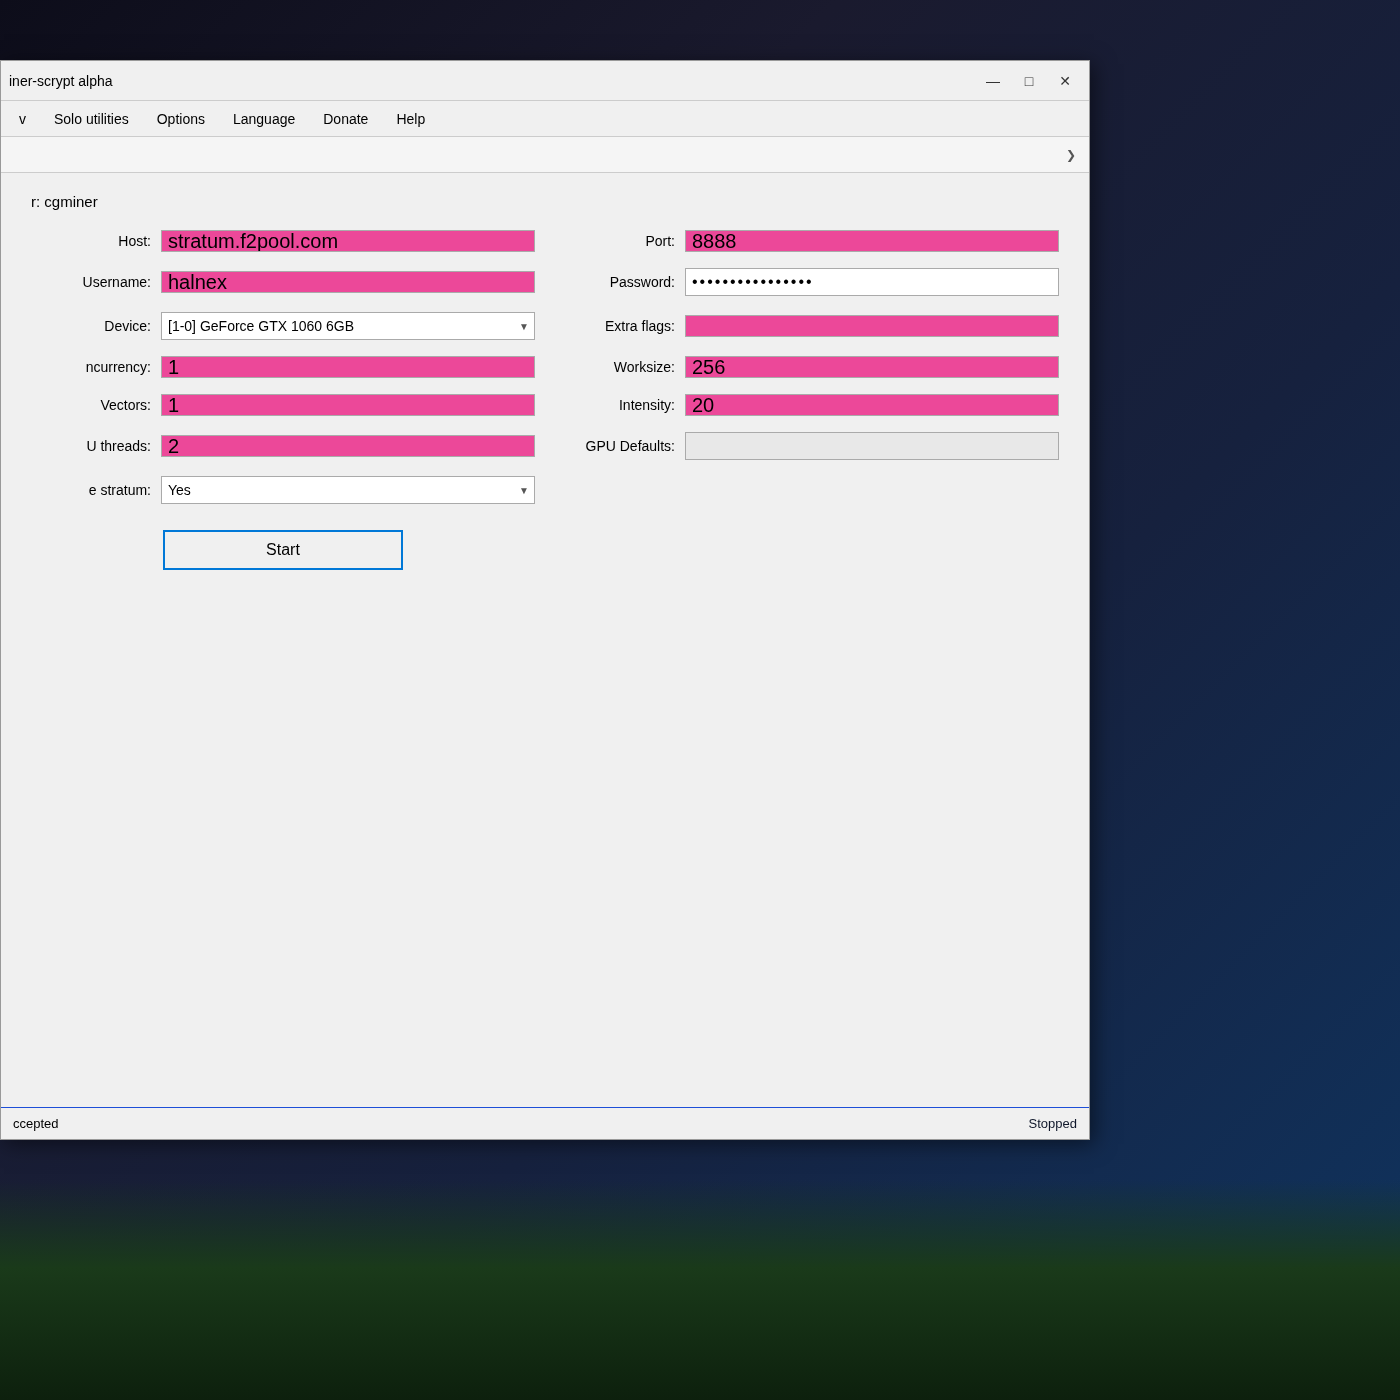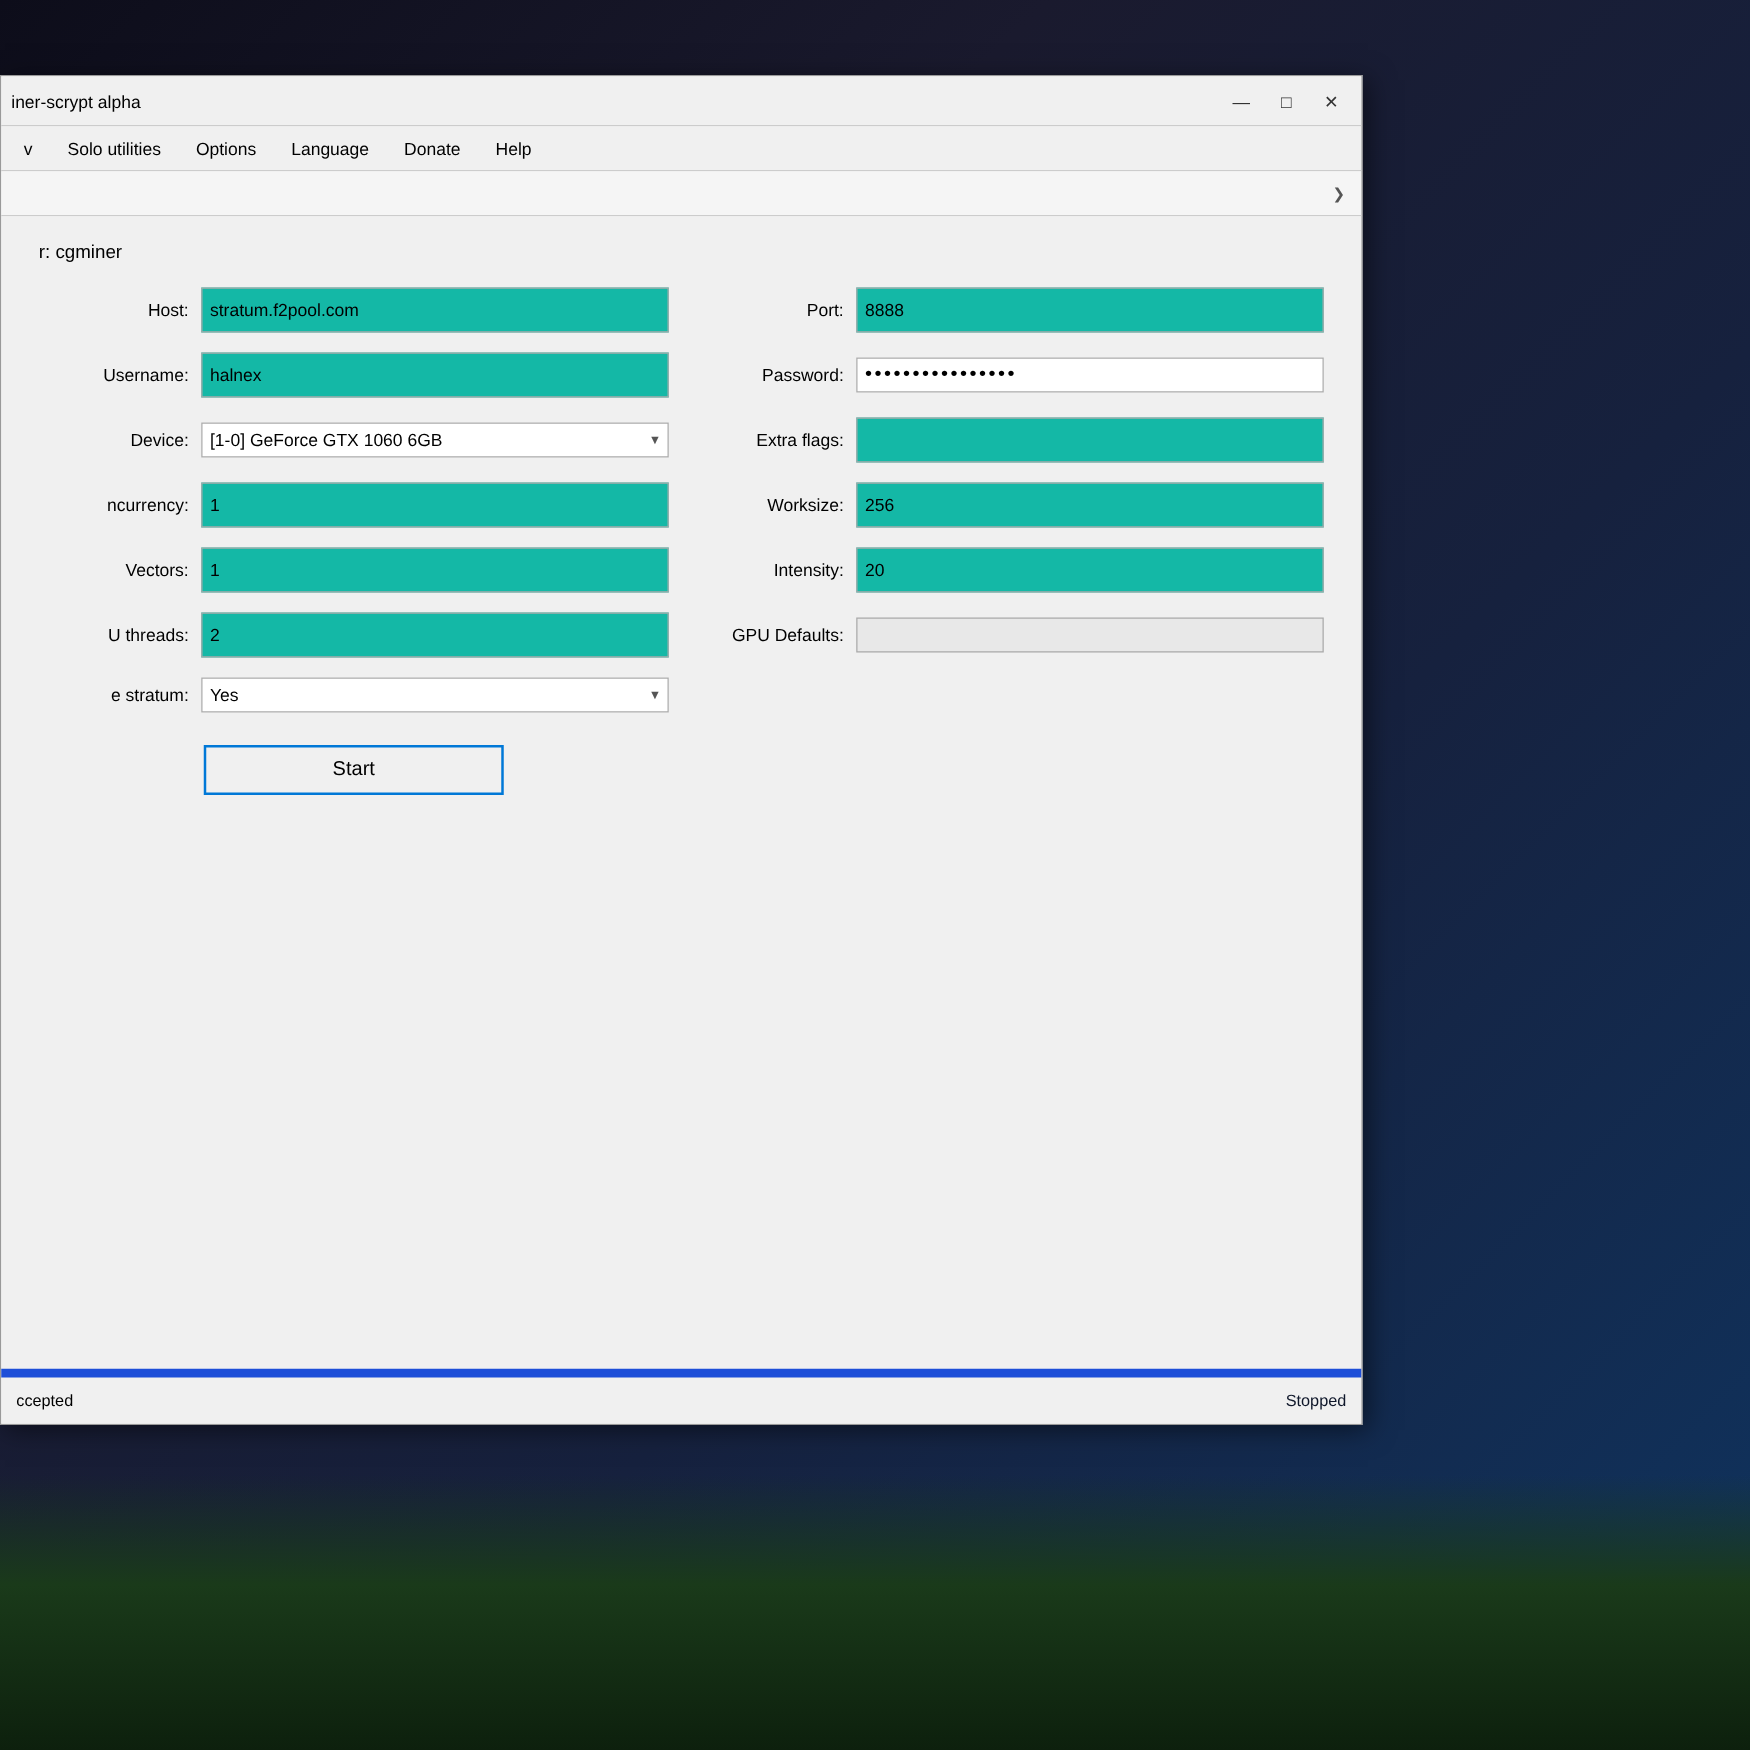--- a/index.html
+++ b/index.html
@@ -157,25 +157,25 @@
     .form-label {
       text-align: right;
       min-width: 120px;
       color: #000;
       font-size: 14px;
       flex-shrink: 0;
     }
 
     .form-input {
       flex: 1;
-      height: 36px;
+      height: 22px;
       border: 1px solid #aaa;
-      background: #14b8a6;
+      background: #ec4899;
       padding: 2px 6px;
-      font-size: 14px;
+      font-size: 20px;
       outline: none;
     }
 
     .select-wrapper {
       flex: 1;
       position: relative;
       display: flex;
       align-items: center;
     }
 
@@ -227,23 +227,23 @@
       border: 2px solid #0078d7;
       color: #000;
       font-size: 16px;
       cursor: pointer;
       display: flex;
       align-items: center;
       justify-content: center;
     }
 
     .status-bar {
-      height: 44px;
-      background: #f0f0f0;
-      border-top: 7px solid #1d4ed8;
+      height: 32px;
+      background: #f0f0f0;
+      border-top: 1px solid #1d4ed8;
       display: flex;
       align-items: center;
       justify-content: space-between;
       padding: 0 12px;
       flex-shrink: 0;
     }
 
     .status-left {
       font-size: 13px;
       color: #000;

